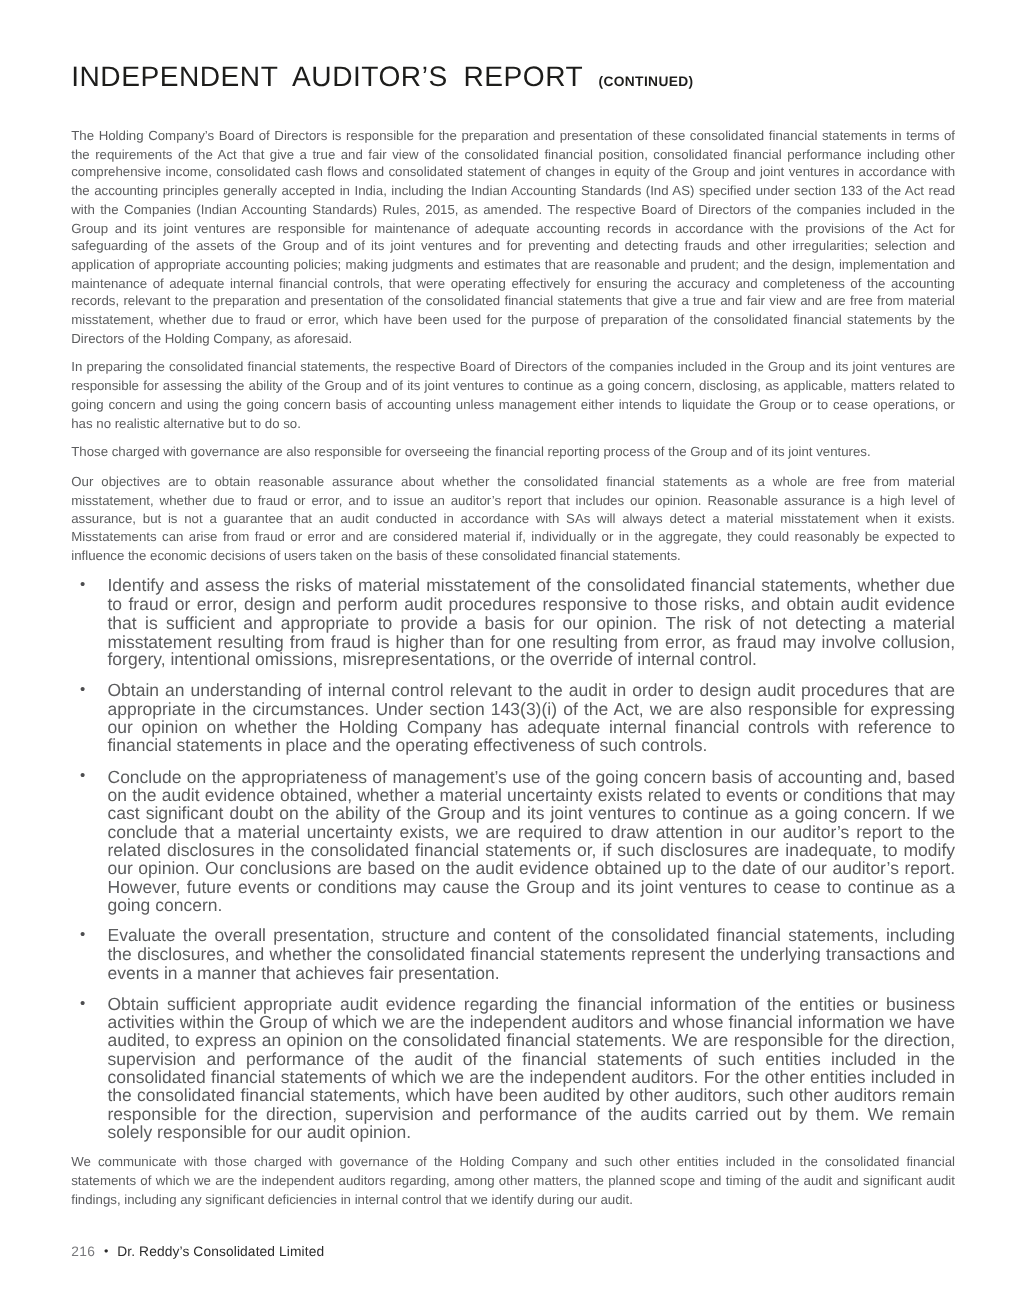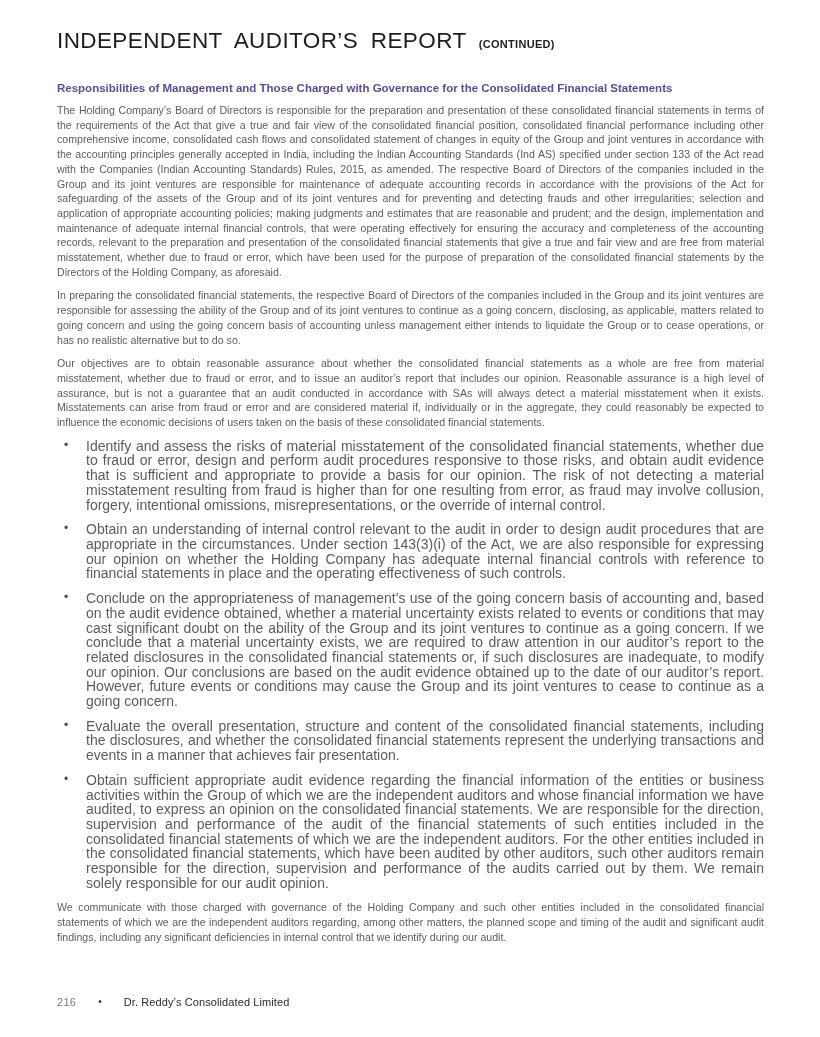--- a/index.html
+++ b/index.html
@@ -7,21 +7,21 @@
   body {
     width: 820px;
     font-family: "Liberation Sans", sans-serif;
     -webkit-font-smoothing: antialiased;
   }
   .page {
     position: relative;
     width: 820px;
     height: 1037px;
     background: #ffffff;
-    padding: 28px 56px 0 57px;
+    padding: 49px 56px 0 57px;
     overflow: hidden;
   }
   .doc-title {
     font-size: 22.5px;
     font-weight: 500;
     color: #1d1d1b;
     letter-spacing: 0.4px;
     word-spacing: 6px;
     margin-bottom: 27px;
     white-space: nowrap;
@@ -69,36 +69,36 @@
     font-size: 12px;
     color: #4d4d4f;
   }
   .page-footer {
     position: absolute;
     left: 57px;
     bottom: 29px;
     font-size: 11px;
     display: flex;
     align-items: center;
-    gap: 22px;
+    gap: 7px;
   }
   .page-footer .pagenum { color: #77787b; letter-spacing: 0.3px; }
   .page-footer .sep-dot { color: #2b2b2b; font-size: 10px; line-height: 1; }
   .page-footer .company { color: #2b2b2b; font-weight: 500; letter-spacing: 0.1px; }
 </style>
 </head>
 <body>
 
 <div class="page">
 
   <h1 class="doc-title"><span>INDEPENDENT AUDITOR’S REPORT</span> <span class="suffix">(CONTINUED)</span></h1>
 
-  <h2 class="section-heading first">Responsibilities of Management and Those Charged with Governance for the Consolidated Financial Statements</h2>
   <p class="body-par">The Holding Company’s Board of Directors is responsible for the preparation and presentation of these consolidated financial statements in terms of the requirements of the Act that give a true and fair view of the consolidated financial position, consolidated financial performance including other comprehensive income, consolidated cash flows and consolidated statement of changes in equity of the Group and joint ventures in accordance with the accounting principles generally accepted in India, including the Indian Accounting  Standards (Ind AS) specified under section 133 of the Act read with the Companies (Indian Accounting Standards) Rules, 2015, as amended. The respective Board of Directors of the companies included in the Group and its joint ventures are responsible for maintenance of adequate accounting records in accordance with the provisions of the Act for safeguarding of the assets of the Group and of its joint ventures and for preventing and detecting frauds and other irregularities; selection and application of appropriate accounting policies; making judgments and estimates that are reasonable and prudent; and the design, implementation and maintenance of adequate internal financial controls, that were operating effectively for ensuring the accuracy and completeness of the accounting records, relevant to the preparation and presentation of the consolidated financial statements that give a true and fair view and are free from material misstatement, whether due to fraud or error, which have been used for the purpose of preparation of the consolidated financial statements by the Directors of the Holding Company, as aforesaid.</p>
   <p class="body-par">In preparing the consolidated financial statements, the respective Board of Directors of the companies included in the Group and its joint ventures are responsible for assessing the ability of the Group and of its joint ventures to continue as a going concern, disclosing, as applicable, matters related to going concern and using the going concern basis of accounting unless management either intends to liquidate the Group or to cease operations, or has no realistic alternative but to do so.</p>
+  <p class="body-par">Those charged with governance are also responsible for overseeing the financial reporting process of the Group and of its joint ventures.</p>
 
   <p class="body-par">Our objectives are to obtain reasonable assurance about whether the consolidated financial statements as a whole are free from material misstatement, whether due to fraud or error, and to issue an auditor’s report that includes our opinion. Reasonable assurance is a high level of assurance, but is not a guarantee that an audit conducted in accordance with SAs will always detect a material misstatement when it exists. Misstatements can arise from fraud or error and are considered material if, individually or in the aggregate, they could reasonably be expected to influence the economic decisions of users taken on the basis of these consolidated financial statements.</p>
 
   <ul class="bullet-list">
     <li>Identify and assess the risks of material misstatement of the consolidated financial statements, whether due to fraud or error, design and perform audit procedures responsive to those risks, and obtain audit evidence that is sufficient and appropriate to provide a basis for our opinion. The risk of not detecting a material misstatement resulting from fraud is higher than for one resulting from error, as fraud may involve collusion, forgery, intentional omissions, misrepresentations, or the override of internal control.</li>
     <li>Obtain an understanding of internal control relevant to the audit in order to design audit procedures that are appropriate in the circumstances. Under section 143(3)(i) of the Act, we are also responsible for expressing our opinion on whether the Holding Company has adequate internal financial controls with reference to financial statements in place and the operating effectiveness of such controls.</li>
     <li>Conclude on the appropriateness of management’s use of the going concern basis of accounting and, based on the audit evidence obtained, whether a material uncertainty exists related to events or conditions that may cast significant doubt on the ability of the Group and its joint ventures to continue as a going concern. If we conclude that a material uncertainty exists, we are required to draw attention in our auditor’s report to the related disclosures in the consolidated financial statements or, if such disclosures are inadequate, to modify our opinion. Our conclusions are based on the audit evidence obtained up to the date of our auditor’s report. However, future events or conditions may cause the Group and its joint ventures to cease to continue as a going concern.</li>
     <li>Evaluate the overall presentation, structure and content of the consolidated financial statements, including the disclosures, and whether the consolidated financial statements represent the underlying transactions and events in a manner that achieves fair presentation.</li>
     <li>Obtain sufficient appropriate audit evidence regarding the financial information of the entities or business activities within the Group  of which we are the independent auditors and whose financial information we have audited, to express an opinion on the consolidated financial statements. We are responsible for the direction, supervision and performance of the audit of the financial statements of such entities included in the consolidated financial statements of which we are the independent auditors. For the other entities included in the consolidated financial statements, which have been audited by other auditors, such other auditors remain responsible for the direction, supervision and performance of the audits carried out by them. We remain solely responsible for our audit opinion.</li>
   </ul>

